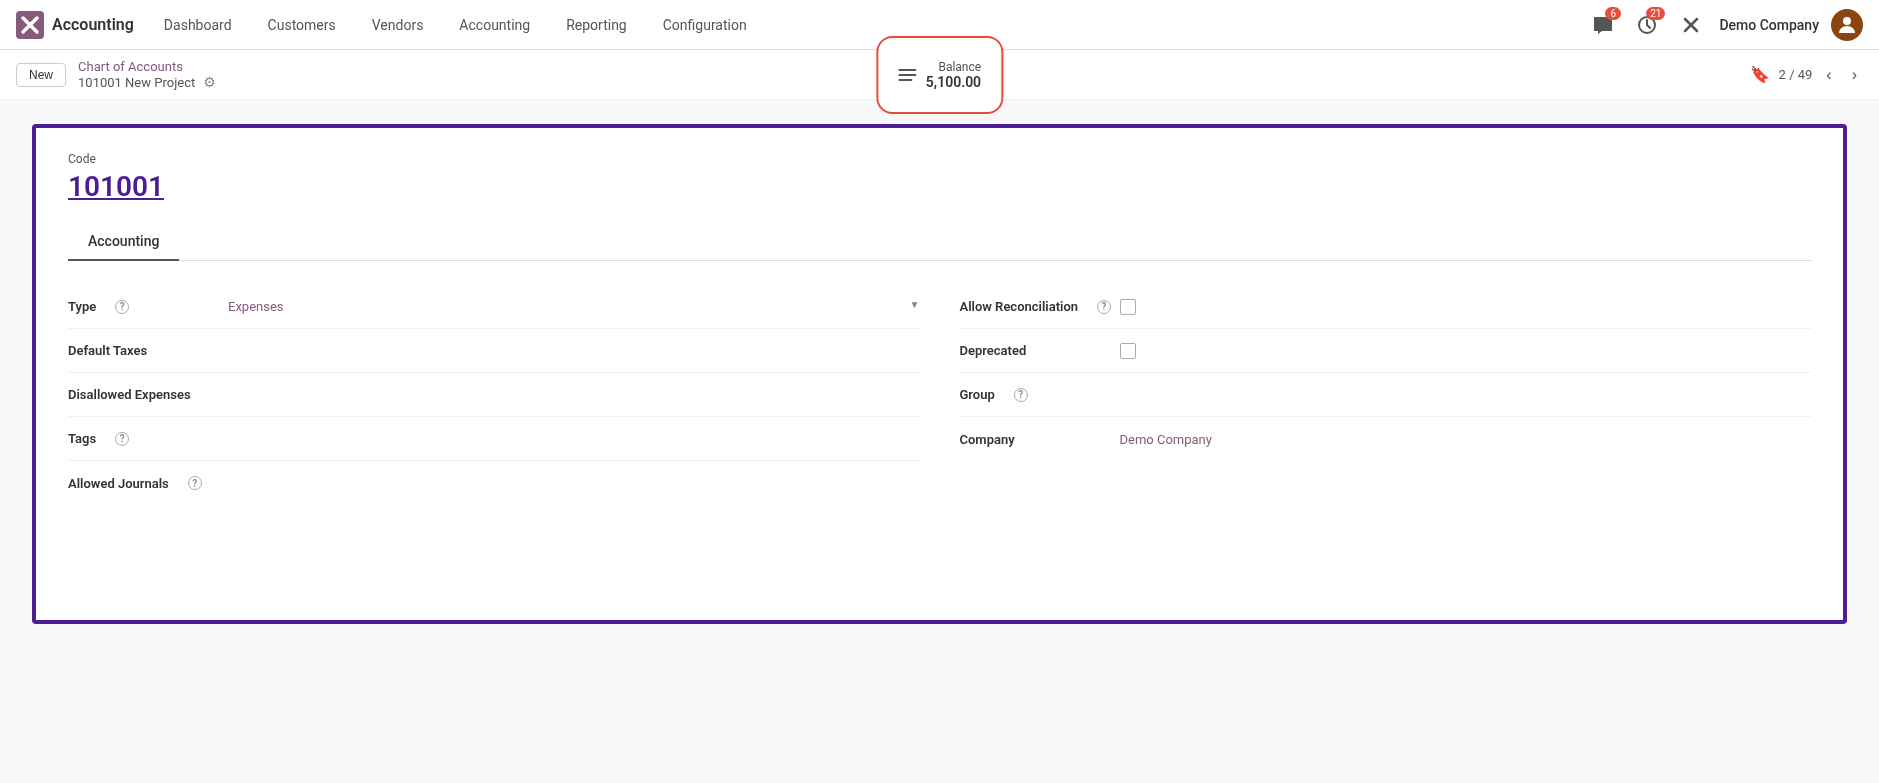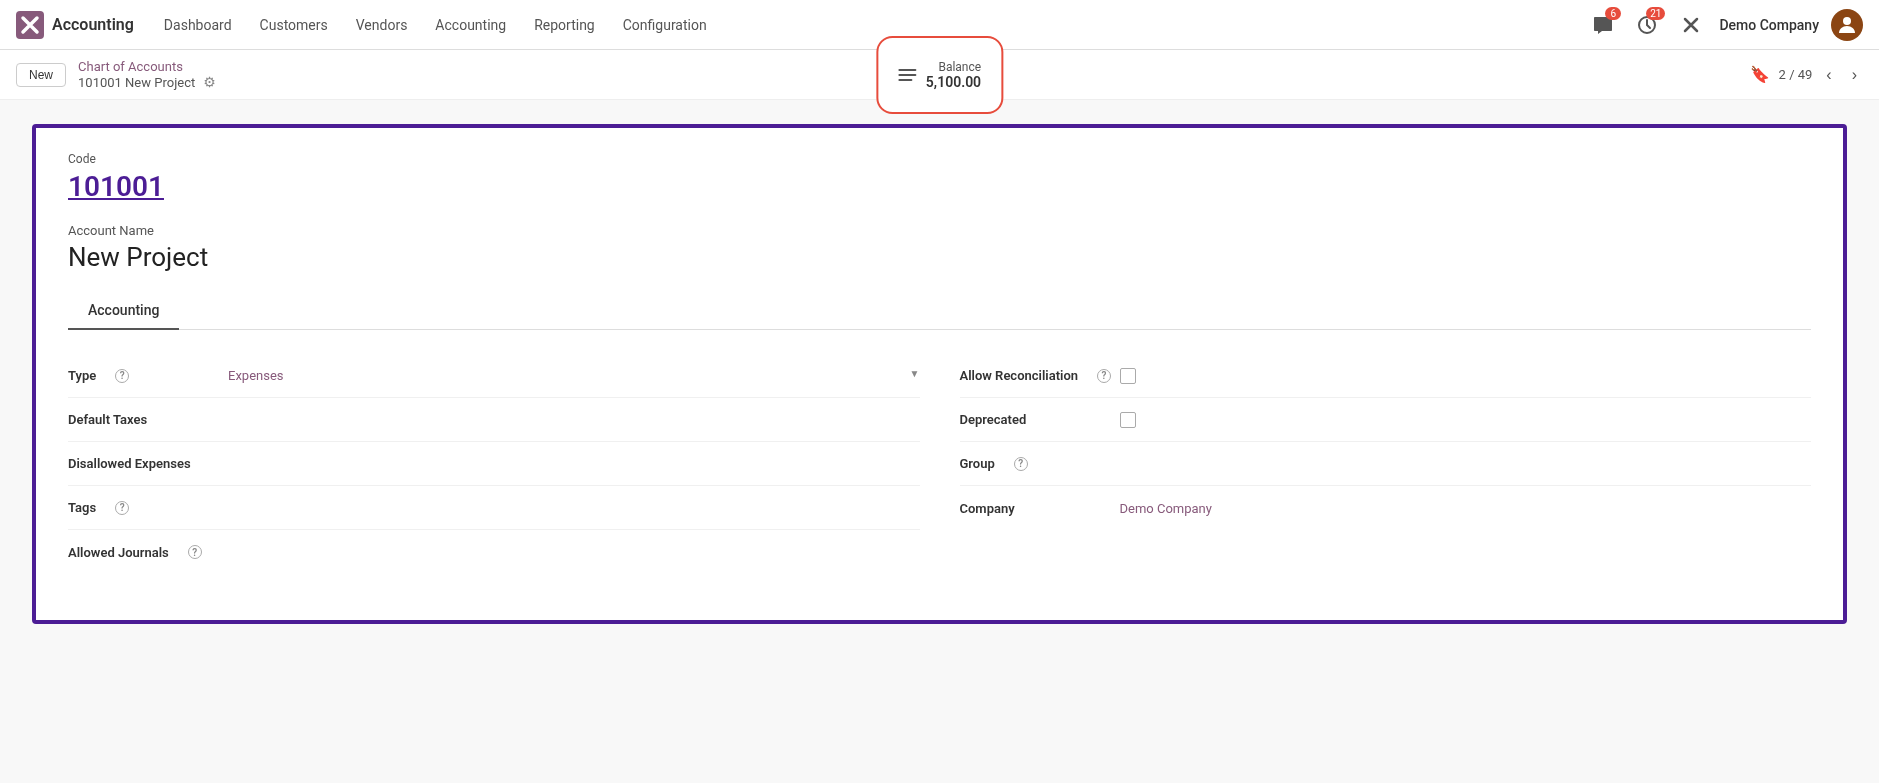--- a/index.html
+++ b/index.html
@@ -25,21 +25,21 @@
       width: 28px;
       height: 28px;
     }
     .nav-logo-text {
       font-size: 16px;
       font-weight: 600;
       color: #333;
     }
     .nav-menu {
       display: flex;
-      gap: 0;
+      gap: 8px;
       flex: 1;
     }
     .nav-item {
       padding: 6px 14px;
       border-radius: 4px;
       cursor: pointer;
       font-size: 14px;
       color: #555;
     }
     .nav-right {
@@ -408,24 +408,20 @@
 </div>
 
 <div class="main-content">
   <div class="record-card">
 
     <div class="field-group">
       <div class="field-label-sm">Code</div>
       <div class="field-value-lg">101001</div>
     </div>
 
-    <div class="field-group">
-      <div class="field-label-md">Account Name</div>
-      <div class="field-value-xl">New Project</div>
-    </div>
 
     <div class="tabs-bar">
       <div class="tab-item active">Accounting</div>
     </div>
 
     <div class="form-two-col">
 
       <div class="form-col">
 
         <div class="form-row">

